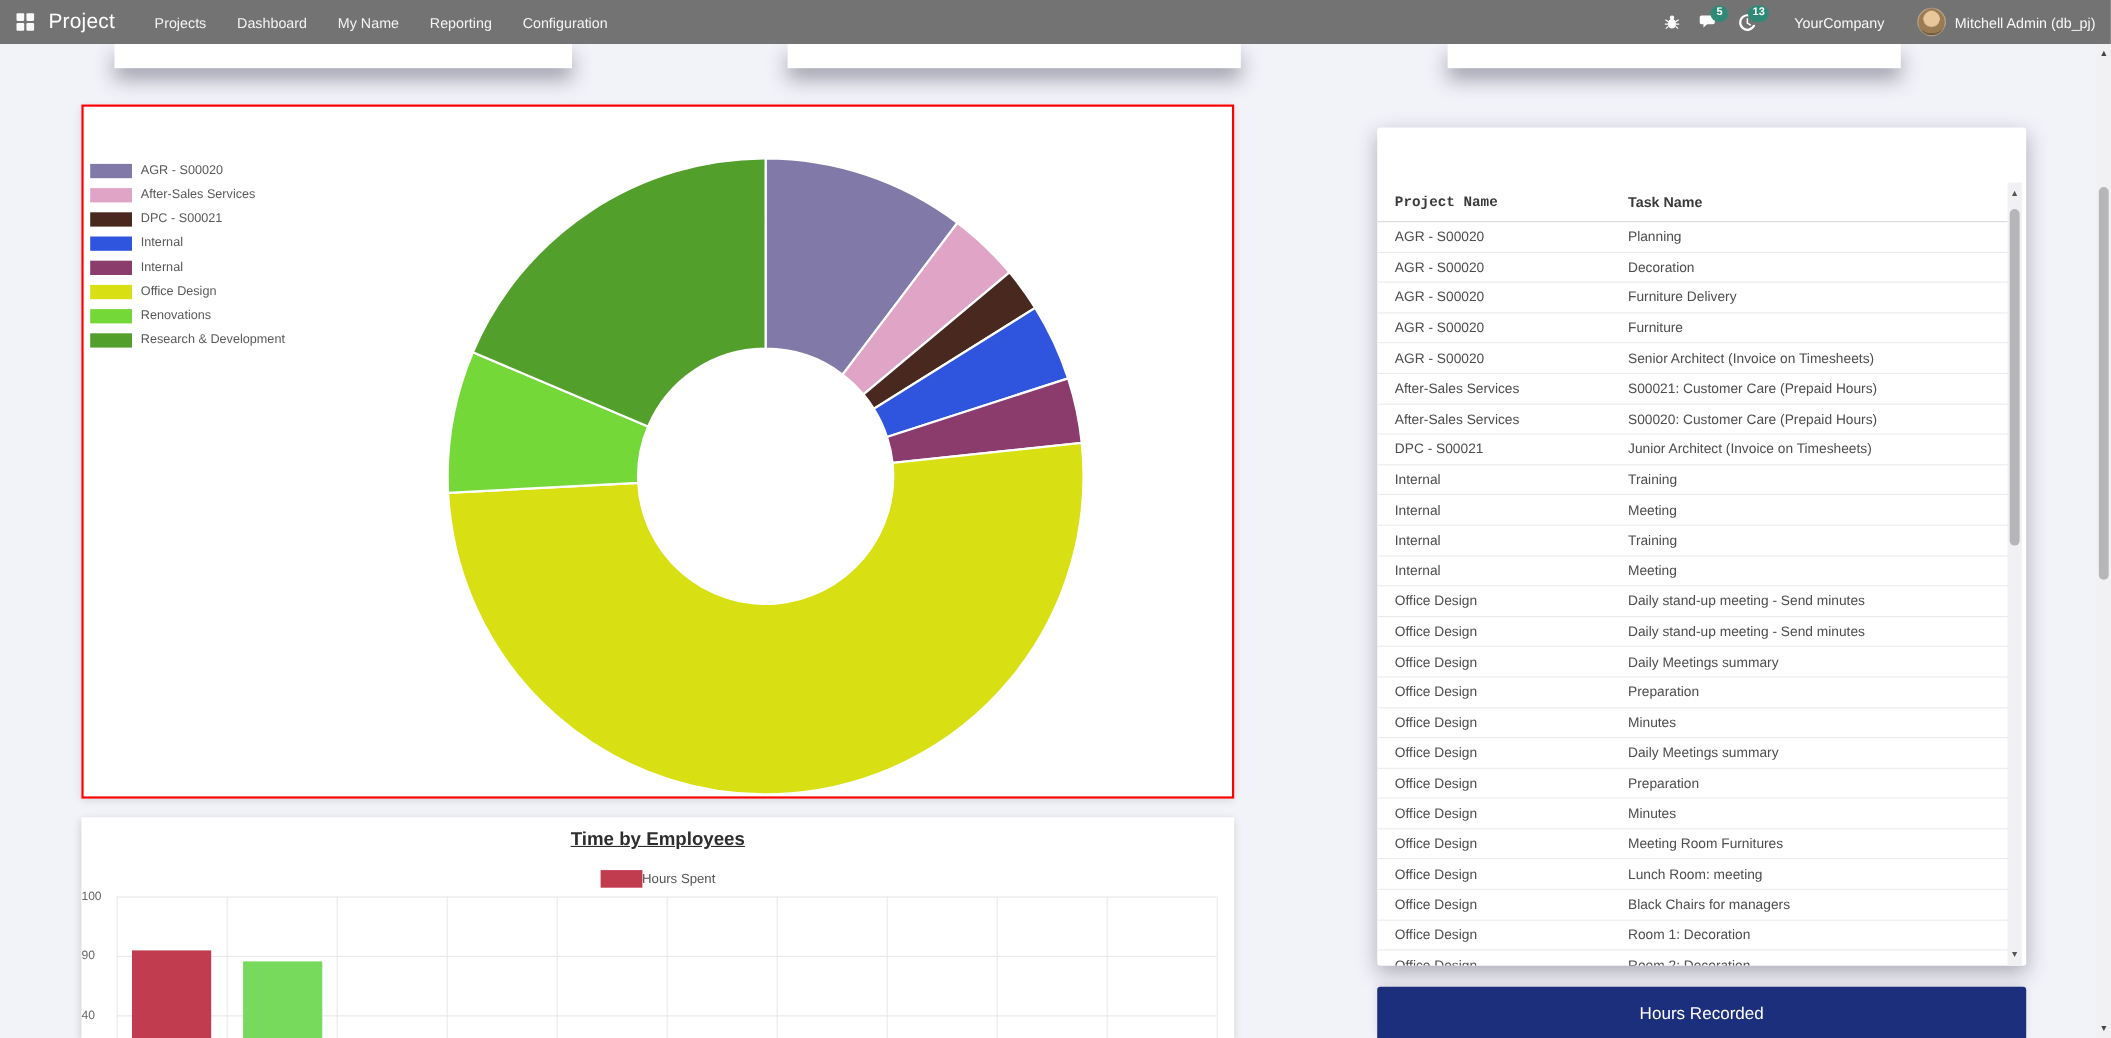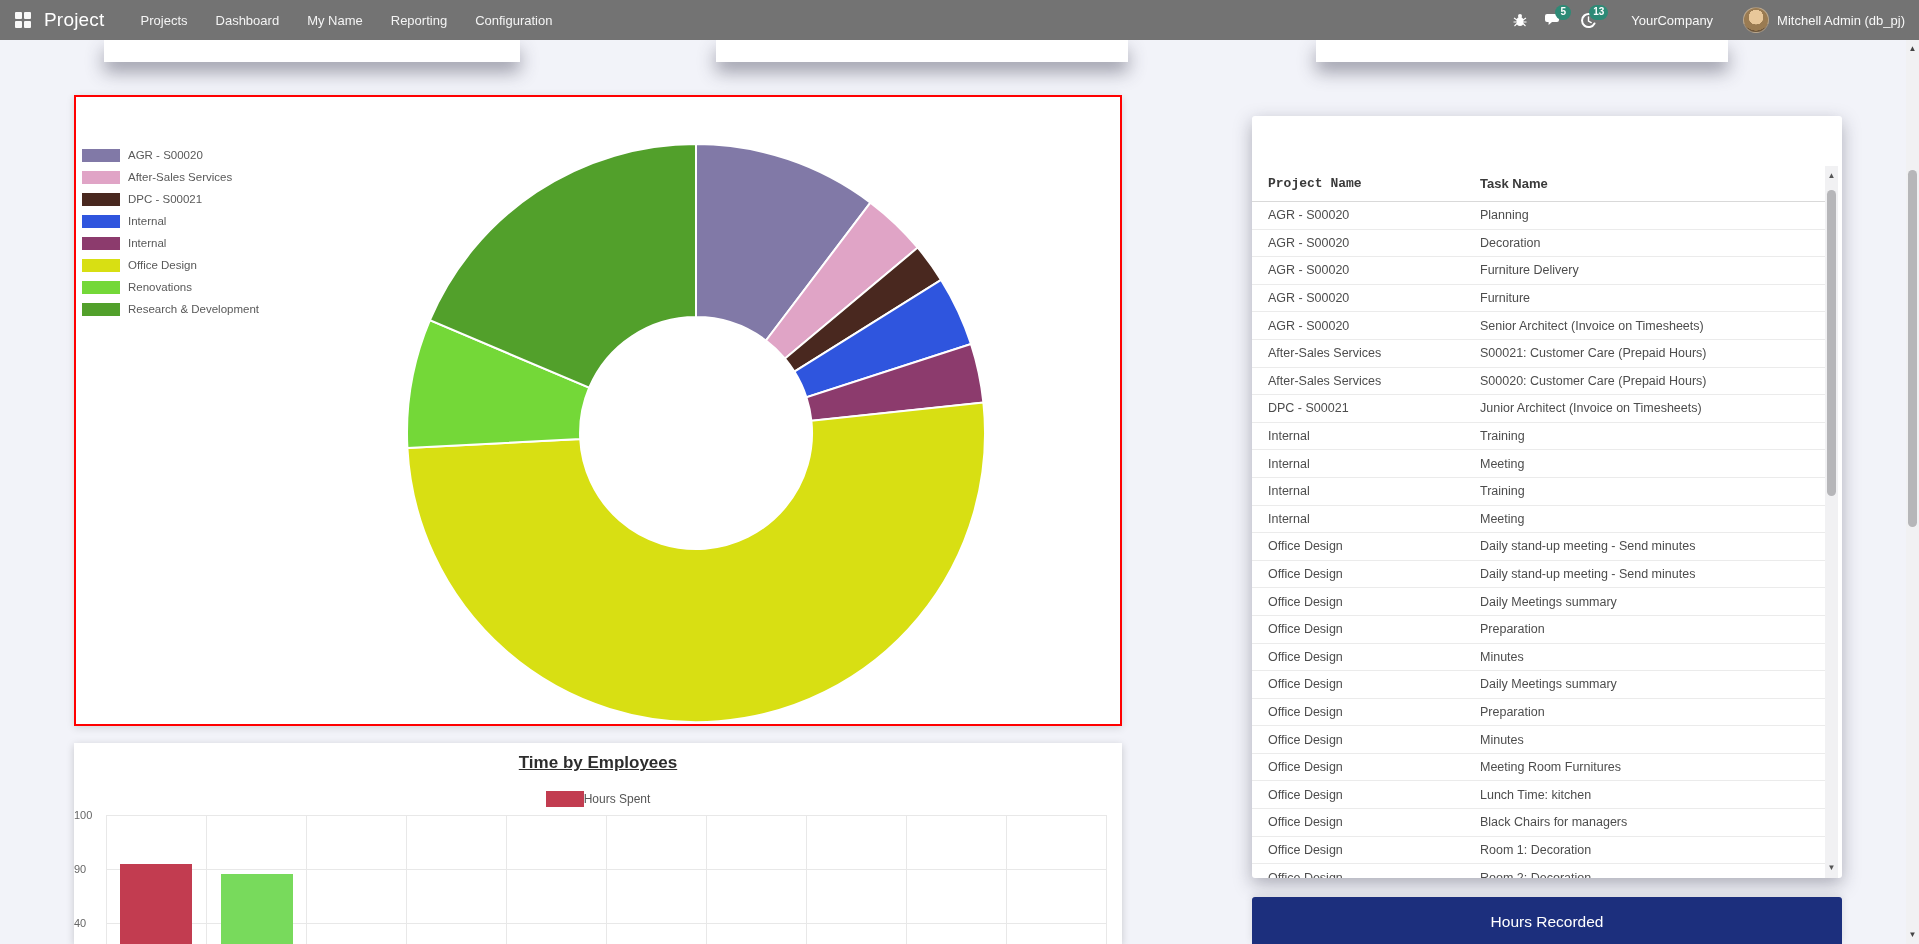--- a/index.html
+++ b/index.html
@@ -301,21 +301,21 @@
       <div class="t-row">
         <div class="t-cell-project">Office Design</div>
         <div class="t-cell-task">Minutes</div>
       </div>
       <div class="t-row">
         <div class="t-cell-project">Office Design</div>
         <div class="t-cell-task">Meeting Room Furnitures</div>
       </div>
       <div class="t-row">
         <div class="t-cell-project">Office Design</div>
-        <div class="t-cell-task">Lunch Time: kitchen</div>
+        <div class="t-cell-task">Lunch Room: meeting</div>
       </div>
       <div class="t-row">
         <div class="t-cell-project">Office Design</div>
         <div class="t-cell-task">Black Chairs for managers</div>
       </div>
       <div class="t-row">
         <div class="t-cell-project">Office Design</div>
         <div class="t-cell-task">Room 1: Decoration</div>
       </div>
       <div class="t-row">

